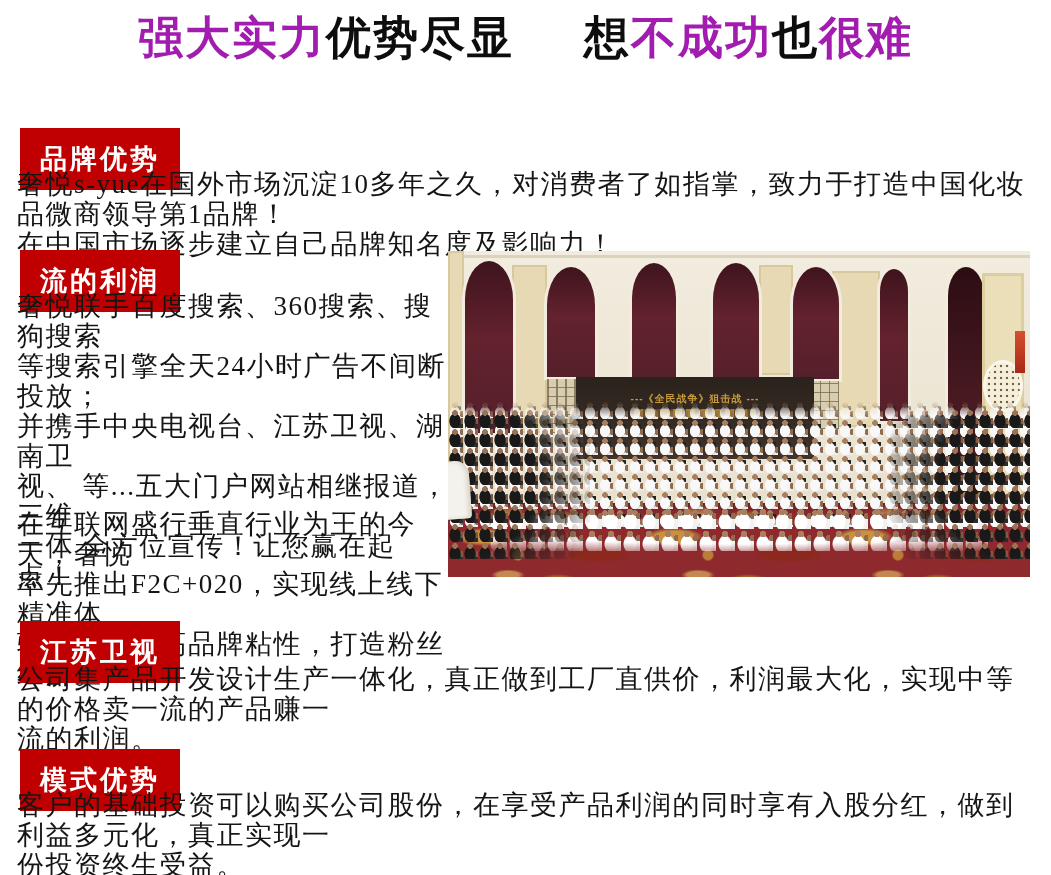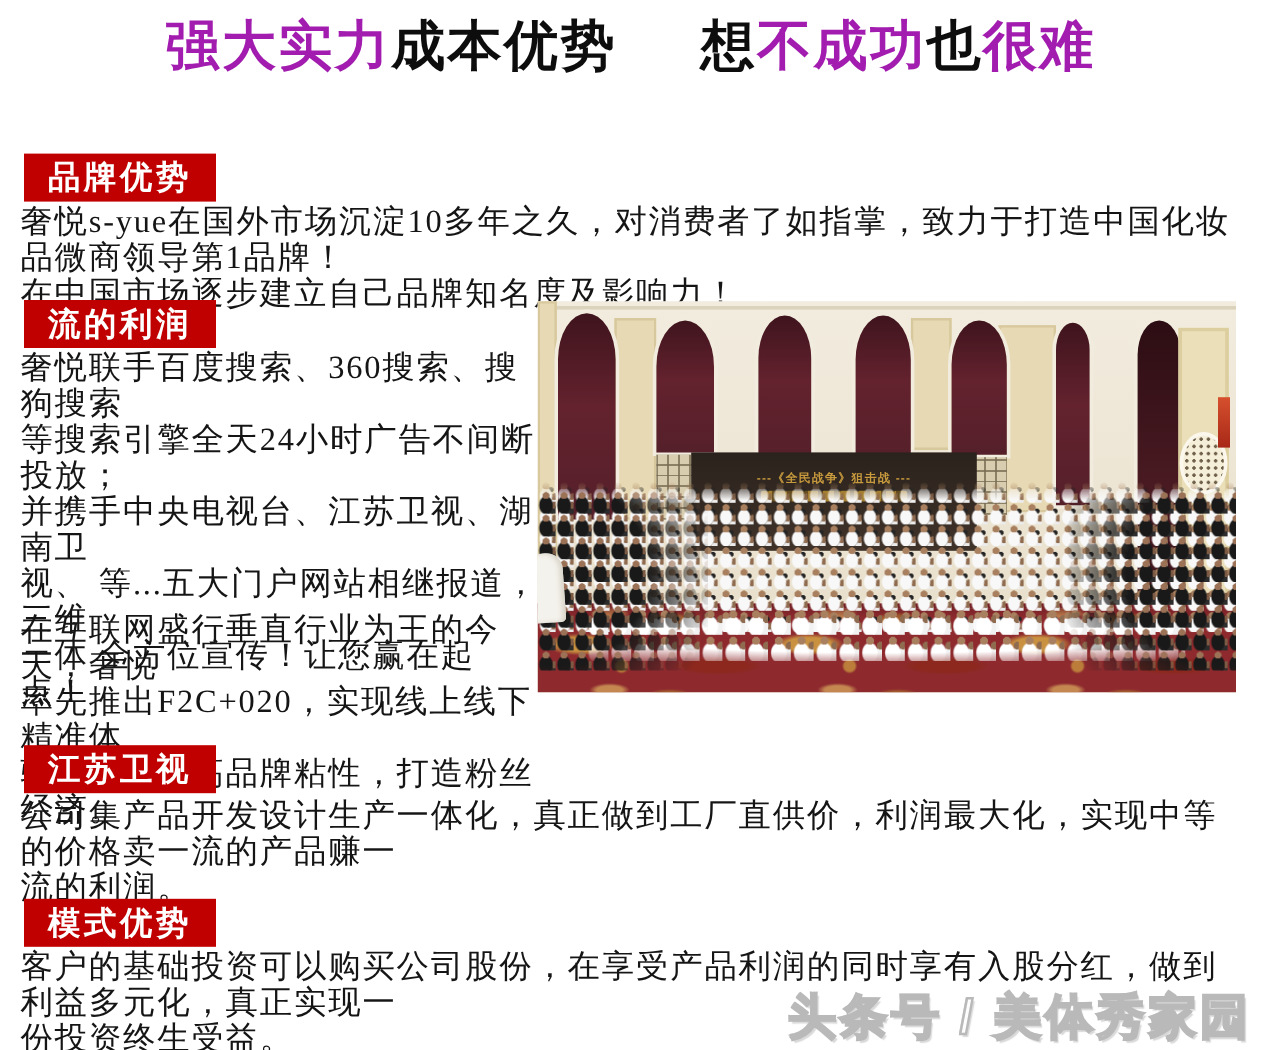--- a/index.html
+++ b/index.html
@@ -10,21 +10,21 @@
   .title{position:absolute;left:0;top:8px;width:100%;margin:0;text-align:center;
          font-family:"Liberation Sans",sans-serif;font-weight:bold;font-size:45px;
          letter-spacing:2px;white-space:nowrap;}
   .title .red{color:#a21caf;}
   .title .blk{color:#0d0d0d;}
   .title .gap{display:inline-block;width:70px;}
 
   
   .badge{position:absolute;left:20px;background:#c00000;color:#ffffff;
          font-family:"Liberation Sans",sans-serif;font-weight:bold;font-size:27px;
-         height:38px;line-height:38px;padding:1px 20px;letter-spacing:3px;}
+         height:38px;line-height:38px;padding:12px 20px;letter-spacing:3px;}
   .body{position:absolute;left:17px;font-size:27px;line-height:30px;color:#151515;
         letter-spacing:1.5px;white-space:pre-line;}
   .b1{top:128px}  .t1{top:169px;width:1024px}
   .b2{top:250px}  .t2{top:291px;width:434px}
   .b3{top:467px}  .t3{top:509px;width:434px}
   .b4{top:621px}  .t4{top:664px;width:1024px}
   .b5{top:749px}  .t5{top:790px;width:1024px}
 
   
   .watermark{position:absolute;top:820px;right:8px;
@@ -105,21 +105,21 @@
         mask-image:radial-gradient(ellipse 95% 95% at 88% 45%,#000 55%,transparent 100%);}
   .chair{left:-6px;top:210px;width:28px;height:58px;background:#f4f2ec;
         border-radius:12px 14px 4px 4px;transform:rotate(-4deg);
         box-shadow:inset -3px 0 4px #d9d5ca;}
 </style>
 </head>
 <body>
 
 <div class="page">
 
-  <h1 class="title"><span class="red">强大实力</span><span class="blk">成本优势</span><span class="gap"></span><span class="blk">想</span><span class="red">不成功</span><span class="blk">也</span><span class="red">很难</span></h1>
+  <h1 class="title"><span class="red">强大实力</span><span class="blk">优势尽显</span><span class="gap"></span><span class="blk">想</span><span class="red">不成功</span><span class="blk">也</span><span class="red">很难</span></h1>
 
   <div class="badge b1">品牌优势</div>
   <div class="body t1">奢悦s-yue在国外市场沉淀10多年之久，对消费者了如指掌，致力于打造中国化妆品微商领导第1品牌！
 在中国市场逐步建立自己品牌知名度及影响力！</div>
 
   <div class="badge b2">流的利润</div>
   <div class="body t2">奢悦联手百度搜索、360搜索、搜狗搜索
 等搜索引擎全天24小时广告不间断投放；
 并携手中央电视台、江苏卫视、湖南卫
 视、 等...五大门户网站相继报道，三维
@@ -161,15 +161,14 @@
     </div>
     <div class="speaker"></div>
     <div class="carpet"></div>
     <div class="crowd"></div>
     <div class="crowd-front"></div>
     <div class="flank left"></div>
     <div class="flank right"></div>
     <div class="chair"></div>
   </div>
 
-  <div class="watermark">头条号 / 美体秀家园</div>
 
 </div>
 
 </body></html>

